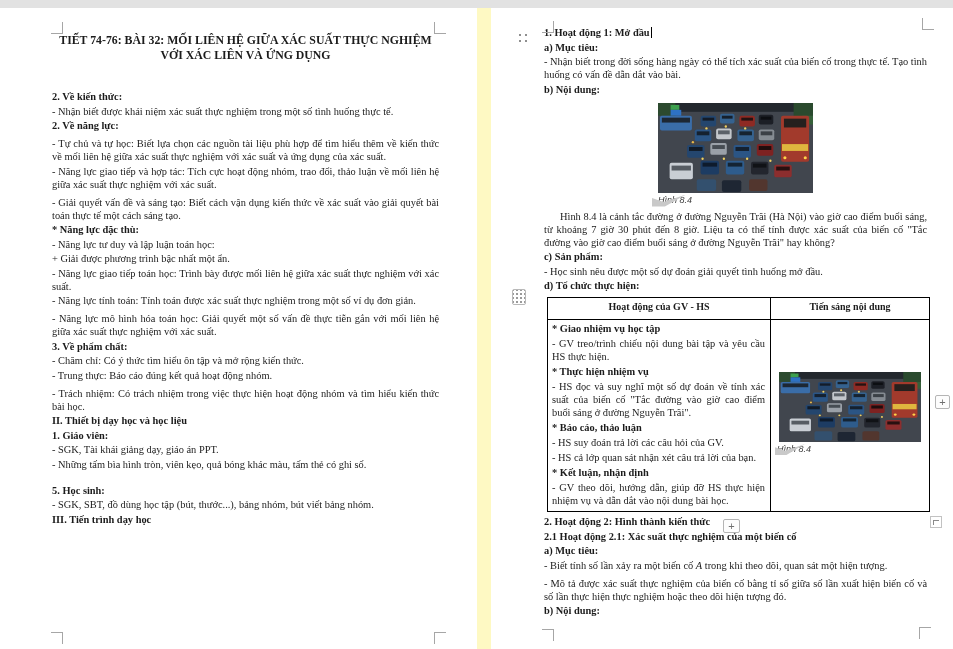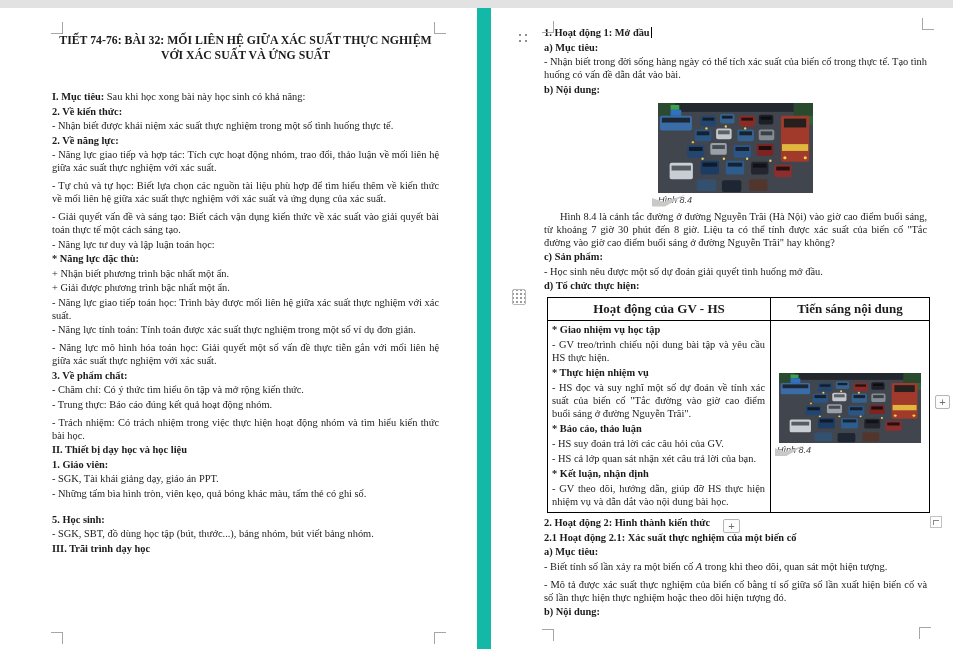--- a/index.html
+++ b/index.html
@@ -1,16 +1,16 @@
 <!DOCTYPE html>
 <html><head>
 <meta charset="utf-8">
 <style>
   html,body{margin:0;padding:0;}
-  #canvas{position:relative;width:953px;height:649px;background:#14b8a6;overflow:hidden;
+  #canvas{position:relative;width:953px;height:649px;background:#fef9c3;overflow:hidden;
           font-family:"Liberation Serif","DejaVu Serif",serif;color:#1b1b1b;}
   .page{position:absolute;top:8px;height:700px;background:#ffffff;}
   #page-left{left:0;width:477px;}
   #page-right{left:491px;width:462px;}
   .page-inner{position:relative;}
   #page-left .page-inner{padding:25px 38px 0 52px;}
   #page-right .page-inner{padding:18px 26px 0 53px;}
   .doc-title{font-weight:bold;text-align:center;font-size:11.8px;line-height:15px;}
   .title-block{margin-bottom:27px;}
   .p{margin:0 0 1.5px 0;font-size:10.4px;line-height:13px;text-align:justify;}
@@ -24,21 +24,21 @@
   .figwrap{position:relative;width:155px;margin:7px auto 3px auto;}
   .figwrap .photo{display:block;width:155px;height:90px;}
   .figcap{font-family:"Liberation Sans","DejaVu Sans",sans-serif;font-style:italic;
           font-size:9px;color:#3c3c3c;text-align:left;margin-top:2px;}
   .chevron{position:absolute;width:34px;height:12px;background:#c9c9c9;
            clip-path:polygon(0 30%,34% 62%,100% 0,38% 100%,0 100%);}
   .figwrap .chevron{left:-6px;top:92px;}
   
   table.gv{border-collapse:collapse;width:382px;margin:5px 0 3px 3px;table-layout:fixed;}
   table.gv td,table.gv th{border:1.4px solid #000;vertical-align:top;}
-  table.gv th{font-size:13px;padding:3px 2px;height:15px;}
+  table.gv th{font-size:10px;padding:3px 2px;height:15px;}
   table.gv .c1{width:223px;}
   table.gv .c2{width:159px;}
   td.cell-left{padding:2px 5px 2px 4px;}
   td.cell-left .p{margin-bottom:2px;}
   td.cell-right{padding:2px;}
   .cellfig{position:relative;width:146px;margin:50px auto 0 auto;}
   .cellfig .photo{display:block;width:142px;height:70px;margin:0 auto;}
   .cellfig .chevron{left:-2px;top:72px;width:30px;height:11px;}
   
   .mark{position:absolute;width:11px;height:11px;border:0 solid #a6a6a6;}
@@ -126,47 +126,45 @@
     </g>
   </defs>
 </svg>
 
 <div id="canvas">
 
   <div class="page" id="page-left">
     <div class="page-inner">
       <div class="title-block">
         <div class="doc-title">TIẾT 74-76: BÀI 32: MỐI LIÊN HỆ GIỮA XÁC SUẤT THỰC NGHIỆM</div>
-        <div class="doc-title">VỚI XÁC SUẤT VÀ ỨNG SUẤT</div>
+        <div class="doc-title">VỚI XÁC LIÊN VÀ ỨNG DỤNG</div>
       </div>
-      <p class="p"><span class="bd">I. Mục tiêu:</span><span> Sau khi học xong bài này học sinh có khả năng:</span></p>
       <p class="p"><span class="bd">2. Về kiến thức:</span></p>
       <p class="p"><span>- Nhận biết được khái niệm xác suất thực nghiệm trong một số tình huống thực tế.</span></p>
       <p class="p"><span class="bd">2. Về năng lực:</span></p>
+      <p class="p sp"><span>- Tự chủ và tự học: Biết lựa chọn các nguồn tài liệu phù hợp để tìm hiểu thêm về kiến thức về mối liên hệ giữa xác suất thực nghiệm với xác suất và ứng dụng của xác suất.</span></p>
       <p class="p"><span>- Năng lực giao tiếp và hợp tác: Tích cực hoạt động nhóm, trao đổi, thảo luận về mối liên hệ giữa xác suất thực nghiệm với xác suất.</span></p>
-      <p class="p sp"><span>- Tự chủ và tự học: Biết lựa chọn các nguồn tài liệu phù hợp để tìm hiểu thêm về kiến thức về mối liên hệ giữa xác suất thực nghiệm với xác suất và ứng dụng của xác suất.</span></p>
       <p class="p sp"><span>- Giải quyết vấn đề và sáng tạo: Biết cách vận dụng kiến thức về xác suất vào giải quyết bài toán thực tế một cách sáng tạo.</span></p>
+      <p class="p"><span class="bd">* Năng lực đặc thù:</span></p>
       <p class="p"><span>- Năng lực tư duy và lập luận toán học:</span></p>
-      <p class="p"><span class="bd">* Năng lực đặc thù:</span></p>
-      <p class="p"><span>+ Nhận biết phương trình bậc nhất một ẩn.</span></p>
       <p class="p"><span>+ Giải được phương trình bậc nhất một ẩn.</span></p>
       <p class="p"><span>- Năng lực giao tiếp toán học: Trình bày được mối liên hệ giữa xác suất thực nghiệm với xác suất.</span></p>
       <p class="p"><span>- Năng lực tính toán: Tính toán được xác suất thực nghiệm trong một số ví dụ đơn giản.</span></p>
       <p class="p sp"><span>- Năng lực mô hình hóa toán học: Giải quyết một số vấn đề thực tiễn gắn với mối liên hệ giữa xác suất thực nghiệm với xác suất.</span></p>
       <p class="p"><span class="bd">3. Về phẩm chất:</span></p>
       <p class="p"><span>- Chăm chỉ: Có ý thức tìm hiểu ôn tập và mở rộng kiến thức.</span></p>
       <p class="p"><span>- Trung thực: Báo cáo đúng kết quả hoạt động nhóm.</span></p>
       <p class="p sp"><span>- Trách nhiệm: Có trách nhiệm trong việc thực hiện hoạt động nhóm và tìm hiểu kiến thức bài học.</span></p>
       <p class="p"><span class="bd">II. Thiết bị dạy học và học liệu</span></p>
       <p class="p"><span class="bd">1. Giáo viên:</span></p>
       <p class="p"><span>- SGK, Tài khái giảng dạy, giáo án PPT.</span></p>
       <p class="p"><span>- Những tấm bìa hình tròn, viên kẹo, quả bóng khác màu, tấm thẻ có ghi số.</span></p>
       <p class="p gap"><span class="bd">5. Học sinh:</span></p>
       <p class="p"><span>- SGK, SBT, đồ dùng học tập (bút, thước...), bảng nhóm, bút viết bảng nhóm.</span></p>
-      <p class="p"><span class="bd">III. Trãi trình dạy học</span></p>
+      <p class="p"><span class="bd">III. Tiến trình dạy học</span></p>
     </div>
   </div>
 
   <div class="page" id="page-right">
     <div class="page-inner">
       <p class="p"><span class="bd">1. Hoạt động 1: Mở đầu</span><span class="cursor"></span></p>
       <p class="p"><span class="bd">a) Mục tiêu:</span></p>
       <p class="p"><span>- Nhận biết trong đời sống hàng ngày có thể tích xác suất của biến cố trong thực tế. Tạo tình huống có vấn đề dẫn dắt vào bài.</span></p>
       <p class="p"><span class="bd">b) Nội dung:</span></p>
 

